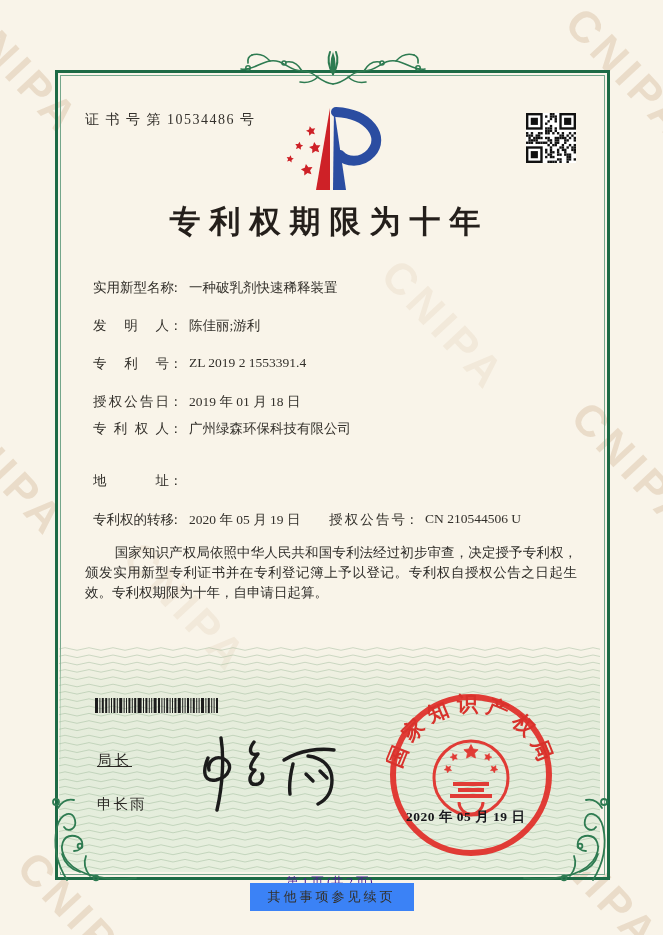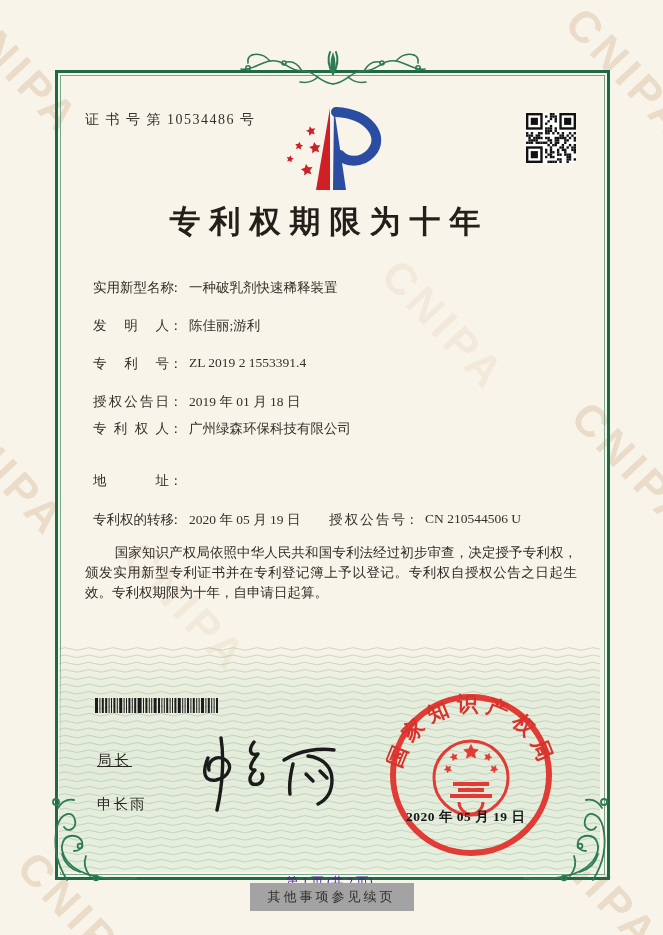--- a/index.html
+++ b/index.html
@@ -30,21 +30,21 @@
   .addr .fvalue span{display:block;line-height:20px;}
   .pair2{position:absolute;left:236px;top:0;}
   .body-text{left:85px;top:543px;width:492px;font-size:13.5px;line-height:20px;
              text-align:justify;color:#2e2c29;}
   .body-text p{margin:0;text-indent:2.2em;}
   .director-title{left:97px;top:751px;font-size:14.5px;letter-spacing:3px;color:#2b2925;text-decoration:underline;}
   .director-name{left:97px;top:779px;font-size:14.5px;letter-spacing:2px;color:#2b2925;margin-top:16px;}
   .seal-date{left:406px;top:808px;font-size:13.5px;letter-spacing:.5px;color:#17171c;font-weight:bold;}
   .page-info{left:55px;top:850px;width:549px;text-align:center;font-size:12.5px;color:#4c1d95;margin-top:24px;}
   .footer-note{left:0;top:883px;width:663px;display:flex;justify-content:center;}
-  .footer-note .box{background:#a3a3a3;padding:5px 18px;font-size:13px;letter-spacing:3px;color:#33302b;}
+  .footer-note .box{background:#3b82f6;padding:5px 18px;font-size:13px;letter-spacing:3px;color:#33302b;}
 </style>
 </head>
 <body>
 
 <div class="page">
 
   <div class="wm" style="left:-18px;top:-6px;">CNIPA</div>
   <div class="wm" style="left:592px;top:-2px;">CNIPA</div>
   <div class="wm" style="left:-32px;top:396px;">CNIPA</div>
   <div class="wm" style="left:598px;top:392px;">CNIPA</div>

